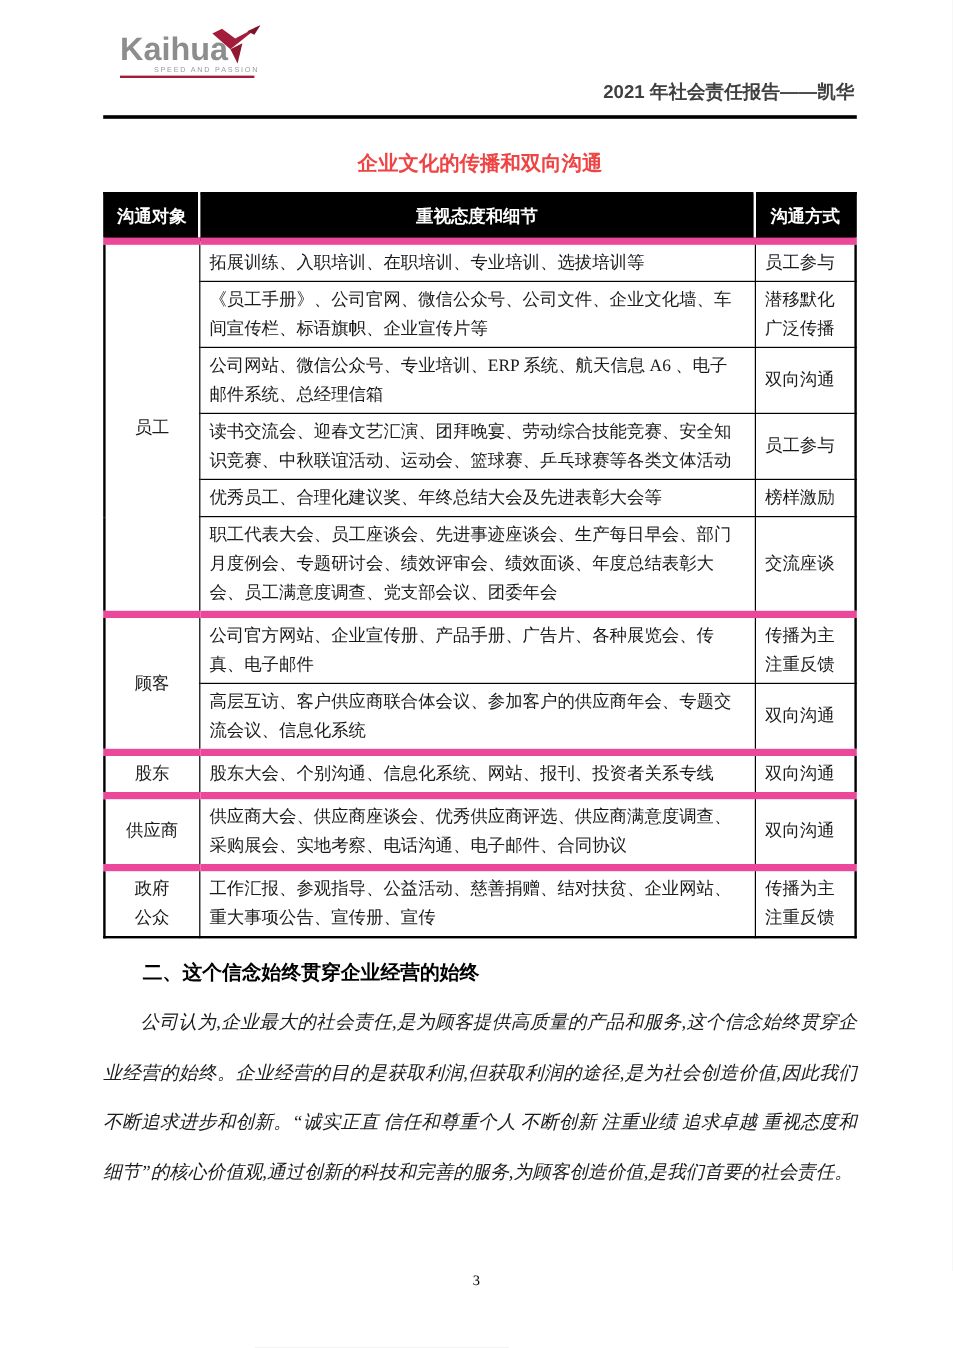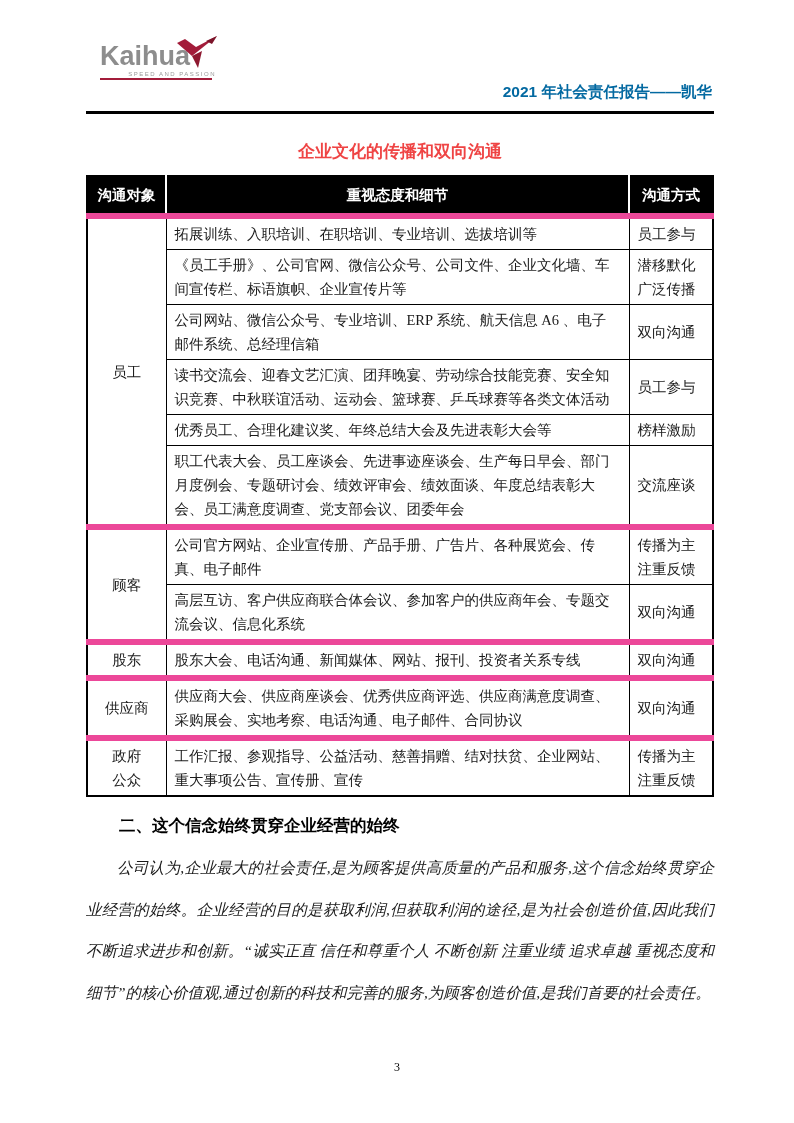--- a/index.html
+++ b/index.html
@@ -4,21 +4,21 @@
 <style>
   html,body { margin:0; padding:0; background:#e8e8e8; }
   .page {
     position: relative;
     width: 794px; height: 1123px;
     margin: 0 auto;
     background: #ffffff;
     font-family: "Liberation Serif", "DejaVu Serif", serif;
     color: #1a1a1a;
     box-sizing: border-box;
-    padding: 41px 80px 0 86px;
+    padding: 26px 80px 0 86px;
     overflow: hidden;
   }
   
   .hdr { position: relative; height: 68px; }
   .logo { position: absolute; left: 14px; top: 2px; width: 130px; }
   .logo-row { position: relative; display: flex; align-items: flex-end; }
   .logo-word {
     font-family: "Liberation Sans", sans-serif;
     font-weight: bold; font-size: 27px; color: #8d8d8d; letter-spacing: 0px;
     line-height: 1;
@@ -26,21 +26,21 @@
   .logo-bird { position: absolute; left: 76px; top: -8px; width: 42px; height: 34px; }
   .logo-tagline {
     font-family: "Liberation Sans", sans-serif;
     font-size: 6px; color: #9a9a9a; letter-spacing: 1.5px;
     text-align: right; margin-top: 1px; padding-right: 14px;
   }
   .logo-rule { height: 2px; background: #a31c3a; margin-top: 1px; width: 112px; }
   .report-title {
     position: absolute; right: 2px; bottom: 6px;
     font-family: "Liberation Sans", sans-serif;
-    font-weight: bold; font-size: 15.5px; color: #0369a1;
+    font-weight: bold; font-size: 15.5px; color: #404040;
   }
   .hdr-rule { height: 3px; background: #000; margin-top: 2px; }
   
   .intro { font-size: 15.5px; margin: 14px 0 0 0; line-height: 22px; }
   
   .tbl-title {
     font-family: "Liberation Sans", sans-serif;
     font-weight: bold; font-size: 17px; text-align: center;
     margin: 26px 0 12px 0; color:#ef4444;
   }
@@ -160,21 +160,21 @@
         <td class="mode">传播为主
 注重反馈</td>
       </tr>
       <tr>
         <td class="channel">高层互访、客户供应商联合体会议、参加客户的供应商年会、专题交流会议、信息化系统</td>
         <td class="mode">双向沟通</td>
       </tr>
 
       <tr class="group-start">
         <td class="subject">股东</td>
-        <td class="channel">股东大会、电话沟通、新闻媒体、网站、报刊、投资者关系专线</td>
+        <td class="channel">股东大会、个别沟通、信息化系统、网站、报刊、投资者关系专线</td>
         <td class="mode">双向沟通</td>
       </tr>
 
       <tr class="group-start">
         <td class="subject">供应商</td>
         <td class="channel">供应商大会、供应商座谈会、优秀供应商评选、供应商满意度调查、采购展会、实地考察、电话沟通、电子邮件、合同协议</td>
         <td class="mode">双向沟通</td>
       </tr>
 
       <tr class="group-start">

